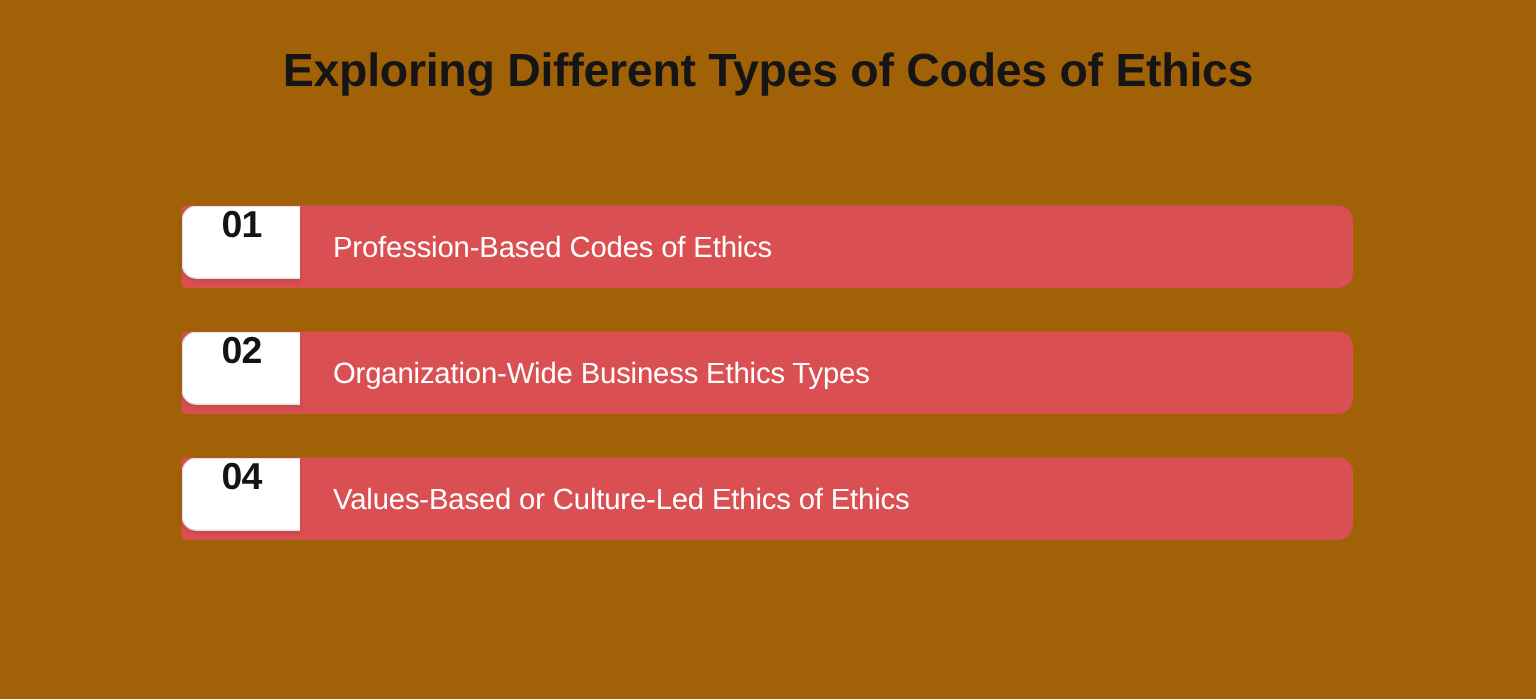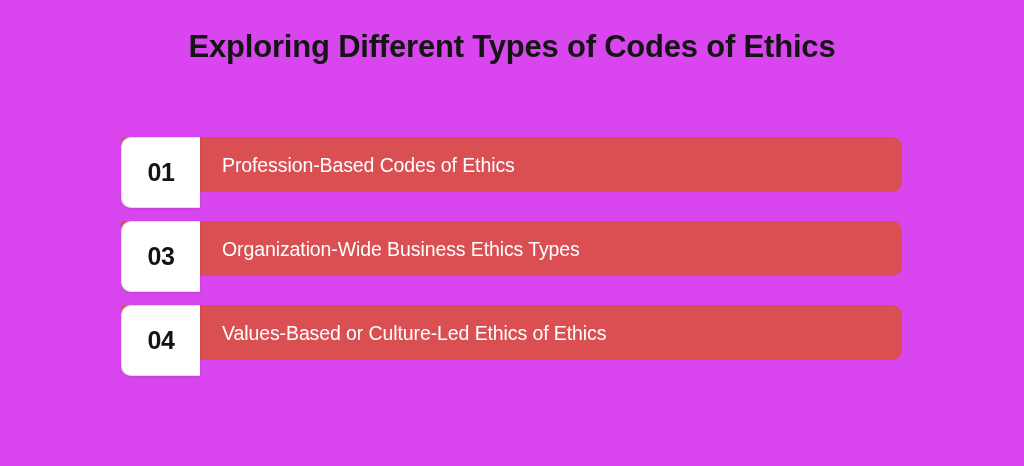--- a/index.html
+++ b/index.html
@@ -13,21 +13,21 @@
     background: #ffffff;
     font-family: "Liberation Sans", sans-serif;
     overflow: hidden;
     -webkit-font-smoothing: antialiased;
   }
 
   #infographic {
     position: relative;
     width: 1024px;
     height: 466px;
-    background: #d946ef;
+    background: #a16207;
   }
 
   
   #title-block {
     position: absolute;
     left: 0;
     top: 26px;
     width: 1024px;
     text-align: center;
   }
@@ -64,28 +64,27 @@
   }
   .row-item:last-child {
     margin-bottom: 18px;
   }
 
   .row-number-badge {
     position: relative;
     box-sizing: border-box;
     flex: 0 0 79px;
     width: 79px;
-    height: 71px;
+    height: 49px;
     background: #ffffff;
     border: 1px solid #e2e2e2;
     border-right: none;
     border-radius: 10px 0 0 10px;
     box-shadow: 0 1px 3px rgba(0, 0, 0, 0.10);
     display: flex;
-    align-items: center;
     justify-content: center;
     z-index: 2;
   }
 
   .row-number {
     font-family: "Liberation Sans", sans-serif;
     font-size: 25px;
     font-weight: 700;
     letter-spacing: -0.5px;
     color: #141414;
@@ -126,21 +125,21 @@
       <div class="row-number-badge">
         <span class="row-number">01</span>
       </div>
       <div class="row-label-wrap">
         <span class="row-label">Profession-Based Codes of Ethics</span>
       </div>
     </div>
 
     <div class="row-item">
       <div class="row-number-badge">
-        <span class="row-number">03</span>
+        <span class="row-number">02</span>
       </div>
       <div class="row-label-wrap">
         <span class="row-label">Organization-Wide Business Ethics Types</span>
       </div>
     </div>
 
 
     <div class="row-item">
       <div class="row-number-badge">
         <span class="row-number">04</span>

